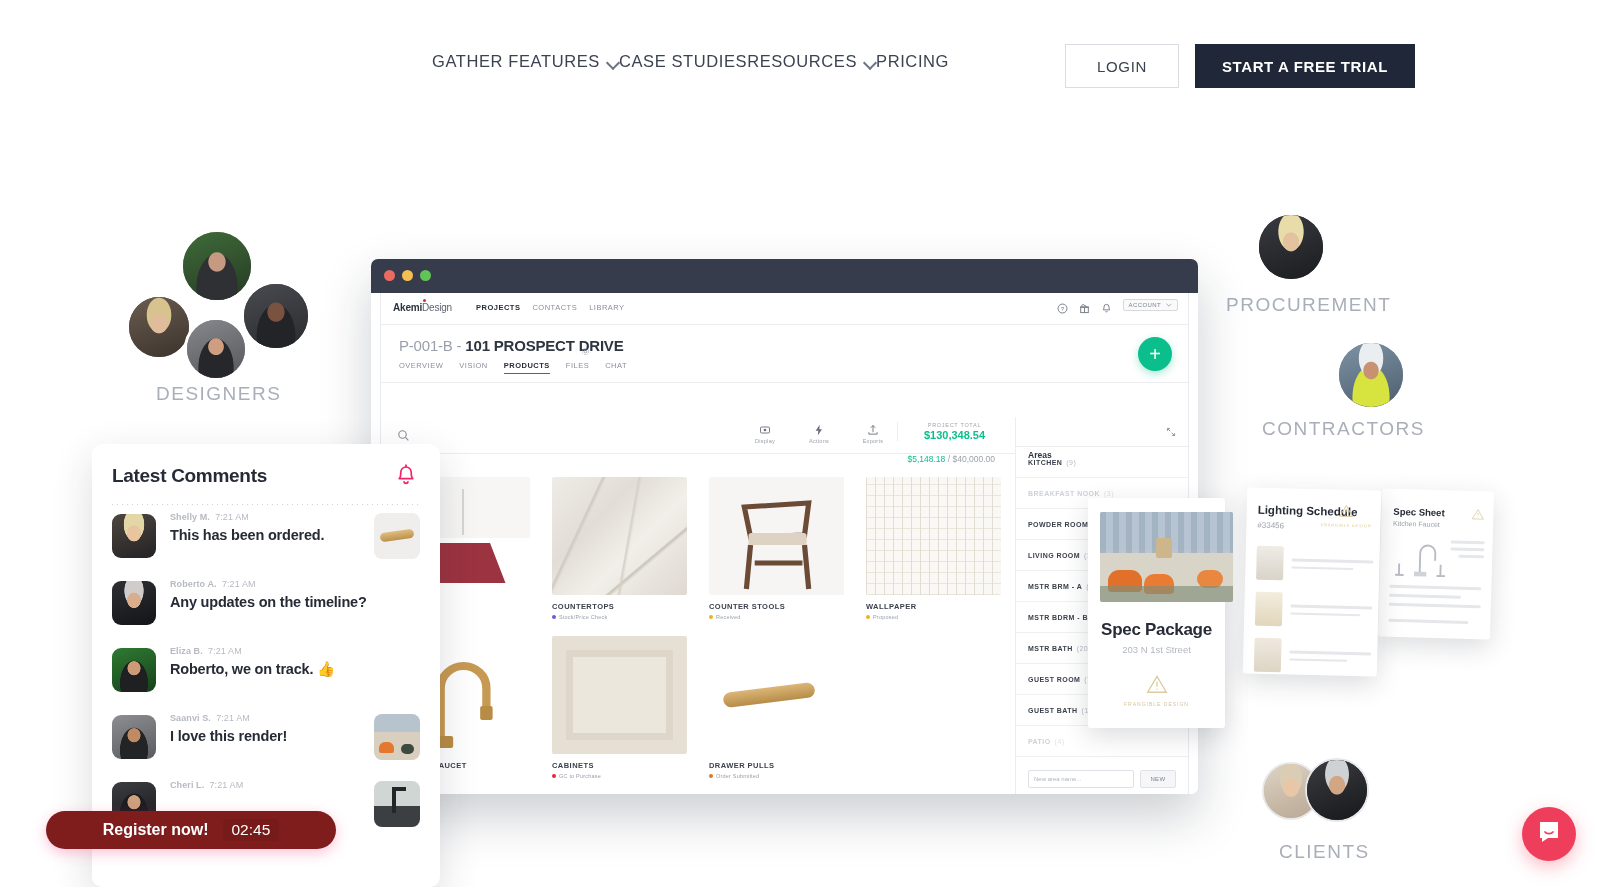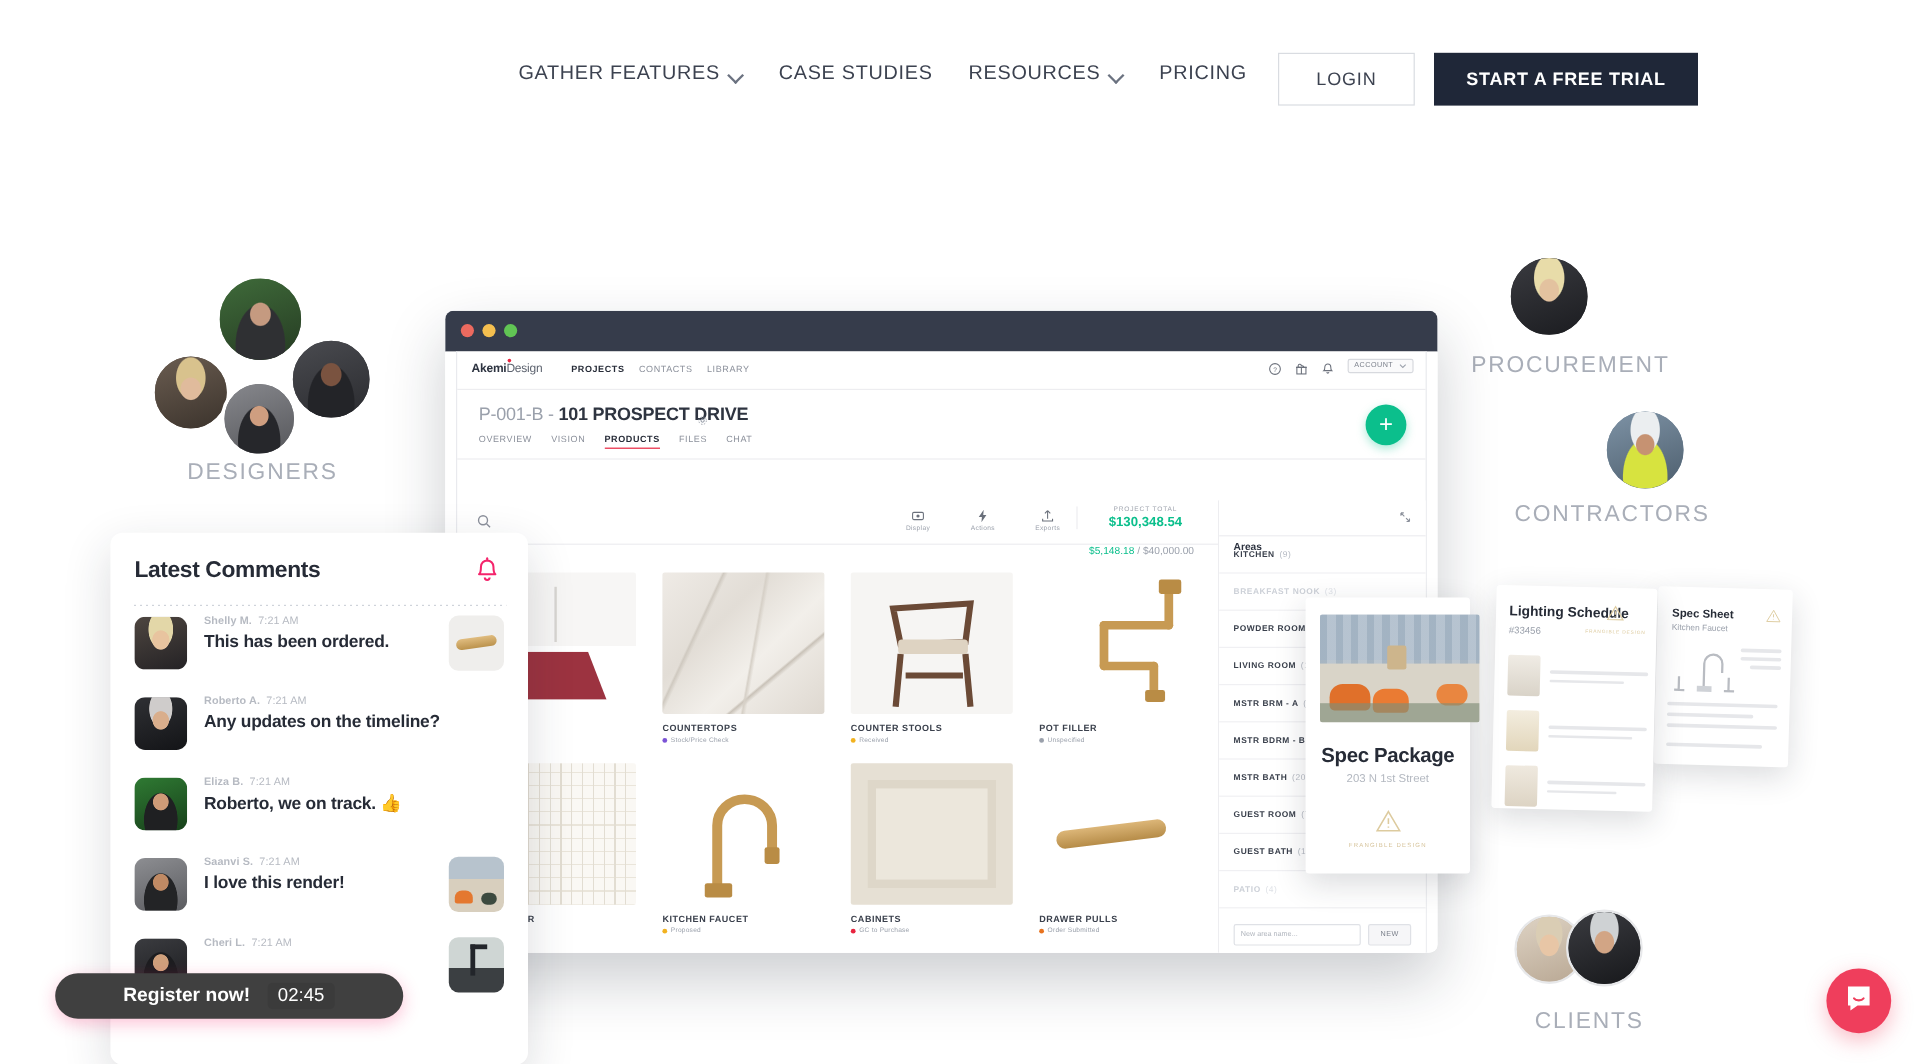--- a/index.html
+++ b/index.html
@@ -16,21 +16,21 @@
     position: absolute; top: 0; left: 0; width: 1600px; height: 130px;
     background: #fff; z-index: 60;
   }
   .logo { position: absolute; left: 170px; top: 42px; display: flex; align-items: flex-end; }
   .logo-word {
     font-family: "DejaVu Sans", sans-serif;
     font-size: 40px; font-weight: 700; letter-spacing: -1.2px;
     color: #3a3f4b; line-height: 40px;
   }
   .logo-squirrel { position: relative; width: 46px; height: 48px; margin-left: -4px; }
-  .nav { position: absolute; left: 432px; top: 52px; display: flex; align-items: center; gap: 30px; }
+  .nav { position: absolute; left: 432px; top: 52px; display: flex; align-items: center; }
   .nav-item {
     display: flex; align-items: center; gap: 8px;
     font-size: 16.5px; letter-spacing: .6px; color: #3c4250; font-weight: 500;
     cursor: pointer; white-space: nowrap;
   }
   .chev { width: 11px; height: 7px; position: relative; display: inline-block; }
   .chev::before {
     content:""; position:absolute; left:0; top:0; width:8px; height:8px;
     border-right:2px solid #6b7280; border-bottom:2px solid #6b7280;
     transform: rotate(45deg);
@@ -163,21 +163,21 @@
             background-size: 5px 2px; }
   .comment { position:relative; height:67px; padding-left:20px; }
   .c-av { position:absolute; left:20px; top:8px; width:44px; height:44px; border-radius:9px; overflow:hidden; background:#4a4d55;}
   .c-meta { position:absolute; left:78px; top:6px; font-size:9px; color:#b6bac2; letter-spacing:.1px;}
   .c-meta .nm { font-weight:600; }
   .c-text { position:absolute; left:78px; top:21px; font-size:14.5px; font-weight:700; color:#262b36; letter-spacing:-.2px;}
   .c-thumb { position:absolute; right:20px; top:7px; width:46px; height:46px; border-radius:8px; overflow:hidden; background:#efeeec;}
 
   .register {
     position:absolute; left:46px; top:811px; width:290px; height:38px; border-radius:19px;
-    background:#404040; display:flex; align-items:center; justify-content:center; gap:14px;
+    background:#7f1d1d; display:flex; align-items:center; justify-content:center; gap:14px;
     z-index:70; cursor:pointer; box-shadow:0 4px 14px rgba(244,36,107,.28);
   }
   .register .lbl { color:#fff; font-size:16px; font-weight:600; }
   .register .timer { color:#fff; font-size:15.5px; background:rgba(0,0,0,.07);
                      padding:2px 9px; border-radius:4px; }
 
   
   .docstack { position:absolute; left:1088px; top:498px; z-index:45; }
   .doc { position:absolute; background:#fff; box-shadow:0 8px 26px rgba(30,35,50,.16); }
   .doc-spec { left:0; top:0; width:137px; height:230px; border-radius:3px; z-index:3; }
@@ -426,40 +426,20 @@
                 <path d="M40 68 L36 112 M92 68 L96 112 M44 86 L90 86" stroke="#6b4a36" stroke-width="5" fill="none"></path>
               </svg>
             </div>
             <div class="pname">COUNTER STOOLS</div>
             <div class="pstat">
               <span class="sdot" style="background:#f2b21f"></span>
                   <span>Received</span>
             </div>
           </div>
 
-          <div class="pcard">
-            <div class="pimg" style="background:#fff;">
-              <svg viewBox="0 0 130 118" width="100%" height="100%" preserveAspectRatio="none">
-                <g stroke="#c79a53" stroke-width="7" fill="none" stroke-linecap="round">
-                  <path d="M104 10 L104 44"></path>
-                  <path d="M104 44 L52 44"></path>
-                  <path d="M52 44 L52 78"></path>
-                  <path d="M52 78 L92 78"></path>
-                  <path d="M92 78 L92 100"></path>
-                </g>
-                <rect x="96" y="6" width="18" height="12" rx="2" fill="#b98c45"></rect>
-                <rect x="85" y="98" width="16" height="10" rx="2" fill="#b98c45"></rect>
-              </svg>
-            </div>
-            <div class="pname">POT FILLER</div>
-            <div class="pstat">
-              <span class="sdot" style="background:#9aa0ab"></span>
-                  <span>Unspecified</span>
-            </div>
-          </div>
 
           <div class="pcard">
             <div class="pimg" style="background:#faf8f4;">
               <div style="position:absolute;inset:0;background-image:
                    repeating-linear-gradient(90deg,#e2ddd2 0 1px,transparent 1px 9px),
                    repeating-linear-gradient(0deg,#eae5da 0 1px,transparent 1px 11px);"></div>
             </div>
             <div class="pname">WALLPAPER</div>
             <div class="pstat">
               <span class="sdot" style="background:#f2b21f"></span>

